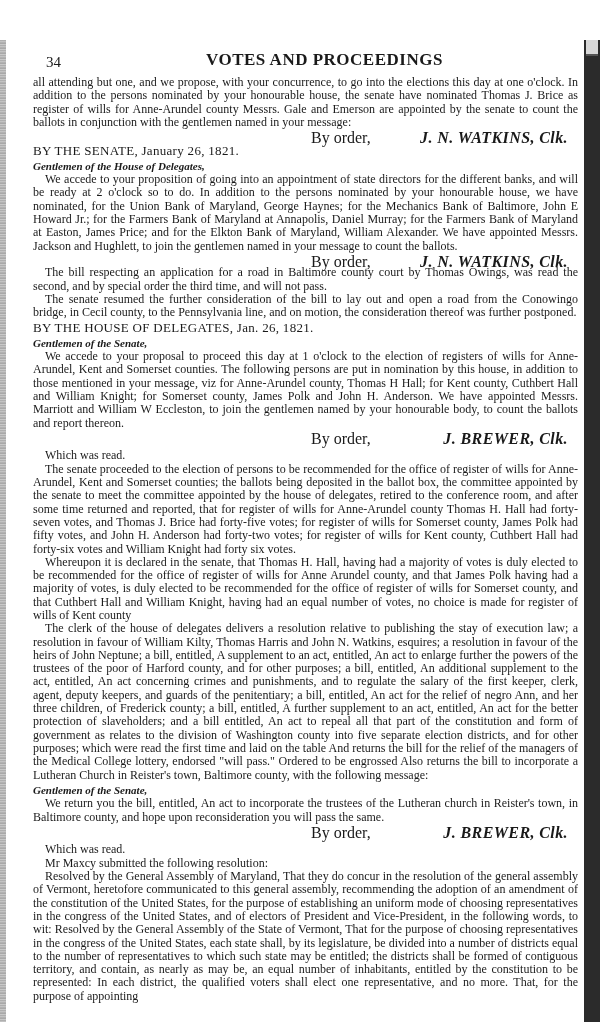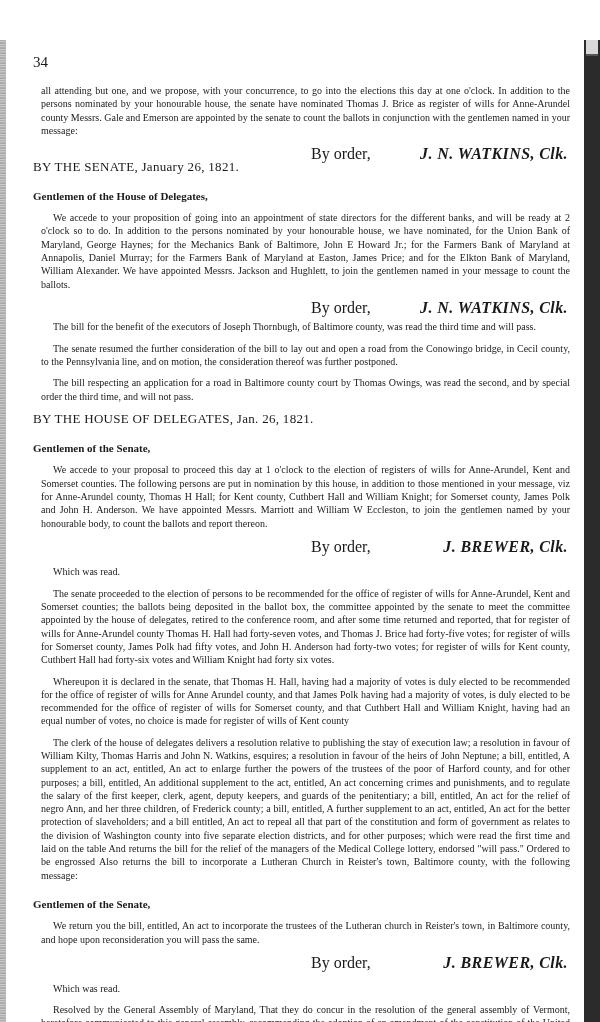--- a/index.html
+++ b/index.html
@@ -10,74 +10,75 @@
   .left-edge {
     position:absolute; left:0; top:40px; width:6px; height:982px;
     background:repeating-linear-gradient(180deg,#888 0px,#bbb 2px,#777 3px,#ccc 5px);
     opacity:0.75;
   }
   .right-bar {
     position:absolute; left:584px; top:40px; width:16px; height:982px; background:#2b2b2b;
   }
   .right-bar .cap { position:absolute; left:2px; top:0; width:12px; height:14px; background:#d8d8d8; border-bottom:2px solid #555; }
   .page { position:absolute; left:33px; top:50px; width:545px; }
-  .header { position:relative; height:26px; }
+  .header { position:relative; height:26px;margin-left:13px; }
   .page-num { position:absolute; left:0; top:4px; font-size:15px; }
   .running-title { position:absolute; left:160px; top:0; font-size:17px; font-weight:bold; letter-spacing:0.5px; }
-  p { margin:8px; font-size:10px; line-height:13.3px; text-align:justify; }
+  p { margin:0; font-size:12px; line-height:13.3px; text-align:justify; }
   p.indent { text-indent:12px; }
-  .salute { font-weight:bold; font-size:11px; line-height:13.5px; margin-top:16px; }
+  .salute { font-style:italic; font-weight:bold; font-size:11px; line-height:13.5px; margin-top:2px; }
   .center-head { text-align:left; font-size:13px; font-weight:normal; line-height:15px; letter-spacing:0.3px; }
   .sign { position:relative; height:13.5px; font-size:16px; }
   .sign .by { position:absolute; left:278px; }
   .sign .clk { position:absolute; right:10px; font-weight:bold; letter-spacing:0.4px;font-style:italic; }
   .gap { height:6px; }
 </style>
 </head>
 <body>
 
 <div class="left-edge"></div>
 <div class="right-bar">
     <div class="cap"></div>
   </div>
 
 <div class="page">
   <div class="header">
     <span class="page-num">34</span>
+    <span class="running-title">VOTES AND PROCEEDINGS</span>
   </div>
 
   <p>all attending but one, and we propose, with your concurrence, to go into the elections this day at one o'clock. In addition to the persons nominated by your honourable house, the senate have nominated Thomas J. Brice as register of wills for Anne-Arundel county Messrs. Gale and Emerson are appointed by the senate to count the ballots in conjunction with the gentlemen named in your message:</p>
   <div class="sign">
     <span class="by">By order,</span>
     <span class="clk">J. N. WATKINS, Clk.</span>
   </div>
   <div class="center-head">BY THE SENATE, January 26, 1821.</div>
   <div class="salute">Gentlemen of the House of Delegates,</div>
   <p class="indent">We accede to your proposition of going into an appointment of state directors for the different banks, and will be ready at 2 o'clock so to do. In addition to the persons nominated by your honourable house, we have nominated, for the Union Bank of Maryland, George Haynes; for the Mechanics Bank of Baltimore, John E Howard Jr.; for the Farmers Bank of Maryland at Annapolis, Daniel Murray; for the Farmers Bank of Maryland at Easton, James Price; and for the Elkton Bank of Maryland, William Alexander. We have appointed Messrs. Jackson and Hughlett, to join the gentlemen named in your message to count the ballots.</p>
   <div class="sign">
     <span class="by">By order,</span>
     <span class="clk">J. N. WATKINS, Clk.</span>
   </div>
-  <p class="indent">The bill for the benefit of the executors of Joseph Thornbugh, of Baltimore county, was read the third time and will pass.</p>
+  <p class="indent">The bill respecting an application for a road in Baltimore county court by Thomas Owings, was read the second, and by special order the third time, and will not pass.</p>
   <p class="indent">The senate resumed the further consideration of the bill to lay out and open a road from the Conowingo bridge, in Cecil county, to the Pennsylvania line, and on motion, the consideration thereof was further postponed.</p>
-  <p class="indent">The bill respecting an application for a road in Baltimore county court by Thomas Owings, was read the second, and by special order the third time, and will not pass.</p>
   <div class="center-head">BY THE HOUSE OF DELEGATES, Jan. 26, 1821.</div>
   <div class="salute">Gentlemen of the Senate,</div>
   <p class="indent">We accede to your proposal to proceed this day at 1 o'clock to the election of registers of wills for Anne-Arundel, Kent and Somerset counties. The following persons are put in nomination by this house, in addition to those mentioned in your message, viz for Anne-Arundel county, Thomas H Hall; for Kent county, Cuthbert Hall and William Knight; for Somerset county, James Polk and John H. Anderson. We have appointed Messrs. Marriott and William W Eccleston, to join the gentlemen named by your honourable body, to count the ballots and report thereon.</p>
   <div class="sign">
     <span class="by">By order,</span>
     <span class="clk">J. BREWER, Clk.</span>
   </div>
   <div class="gap"></div>
   <p class="indent">Which was read.</p>
   <p class="indent">The senate proceeded to the election of persons to be recommended for the office of register of wills for Anne-Arundel, Kent and Somerset counties; the ballots being deposited in the ballot box, the committee appointed by the senate to meet the committee appointed by the house of delegates, retired to the conference room, and after some time returned and reported, that for register of wills for Anne-Arundel county Thomas H. Hall had forty-seven votes, and Thomas J. Brice had forty-five votes; for register of wills for Somerset county, James Polk had fifty votes, and John H. Anderson had forty-two votes; for register of wills for Kent county, Cuthbert Hall had forty-six votes and William Knight had forty six votes.</p>
   <p class="indent">Whereupon it is declared in the senate, that Thomas H. Hall, having had a majority of votes is duly elected to be recommended for the office of register of wills for Anne Arundel county, and that James Polk having had a majority of votes, is duly elected to be recommended for the office of register of wills for Somerset county, and that Cuthbert Hall and William Knight, having had an equal number of votes, no choice is made for register of wills of Kent county</p>
   <p class="indent">The clerk of the house of delegates delivers a resolution relative to publishing the stay of execution law; a resolution in favour of William Kilty, Thomas Harris and John N. Watkins, esquires; a resolution in favour of the heirs of John Neptune; a bill, entitled, A supplement to an act, entitled, An act to enlarge further the powers of the trustees of the poor of Harford county, and for other purposes; a bill, entitled, An additional supplement to the act, entitled, An act concerning crimes and punishments, and to regulate the salary of the first keeper, clerk, agent, deputy keepers, and guards of the penitentiary; a bill, entitled, An act for the relief of negro Ann, and her three children, of Frederick county; a bill, entitled, A further supplement to an act, entitled, An act for the better protection of slaveholders; and a bill entitled, An act to repeal all that part of the constitution and form of government as relates to the division of Washington county into five separate election districts, and for other purposes; which were read the first time and laid on the table And returns the bill for the relief of the managers of the Medical College lottery, endorsed "will pass." Ordered to be engrossed Also returns the bill to incorporate a Lutheran Church in Reister's town, Baltimore county, with the following message:</p>
   <div class="salute">Gentlemen of the Senate,</div>
   <p class="indent">We return you the bill, entitled, An act to incorporate the trustees of the Lutheran church in Reister's town, in Baltimore county, and hope upon reconsideration you will pass the same.</p>
   <div class="sign">
     <span class="by">By order,</span>
     <span class="clk">J. BREWER, Clk.</span>
   </div>
   <div class="gap"></div>
   <p class="indent">Which was read.</p>
+  <p class="indent">Mr Maxcy submitted the following resolution:</p>
   <p class="indent">Resolved by the General Assembly of Maryland, That they do concur in the resolution of the general assembly of Vermont, heretofore communicated to this general assembly, recommending the adoption of an amendment of the constitution of the United States, for the purpose of establishing an uniform mode of choosing representatives in the congress of the United States, and of electors of President and Vice-President, in the following words, to wit: Resolved by the General Assembly of the State of Vermont, That for the purpose of choosing representatives in the congress of the United States, each state shall, by its legislature, be divided into a number of districts equal to the number of representatives to which such state may be entitled; the districts shall be formed of contiguous territory, and contain, as nearly as may be, an equal number of inhabitants, entitled by the constitution to be represented: In each district, the qualified voters shall elect one representative, and no more. That, for the purpose of appointing</p>
 </div>
 
 </body></html>

